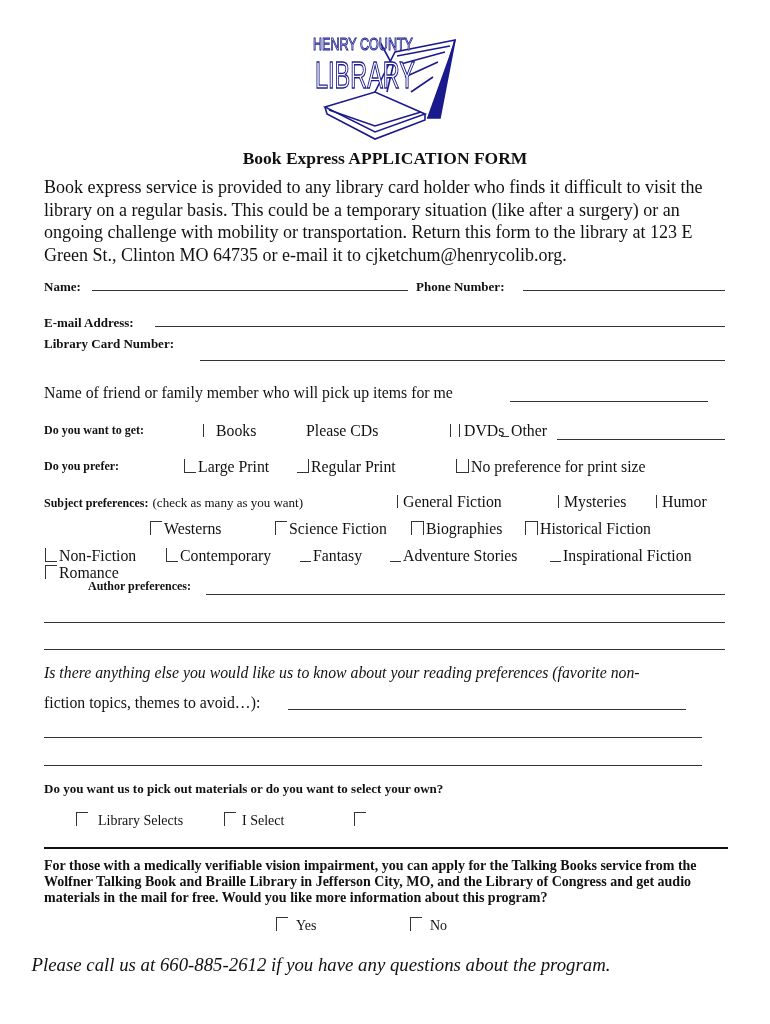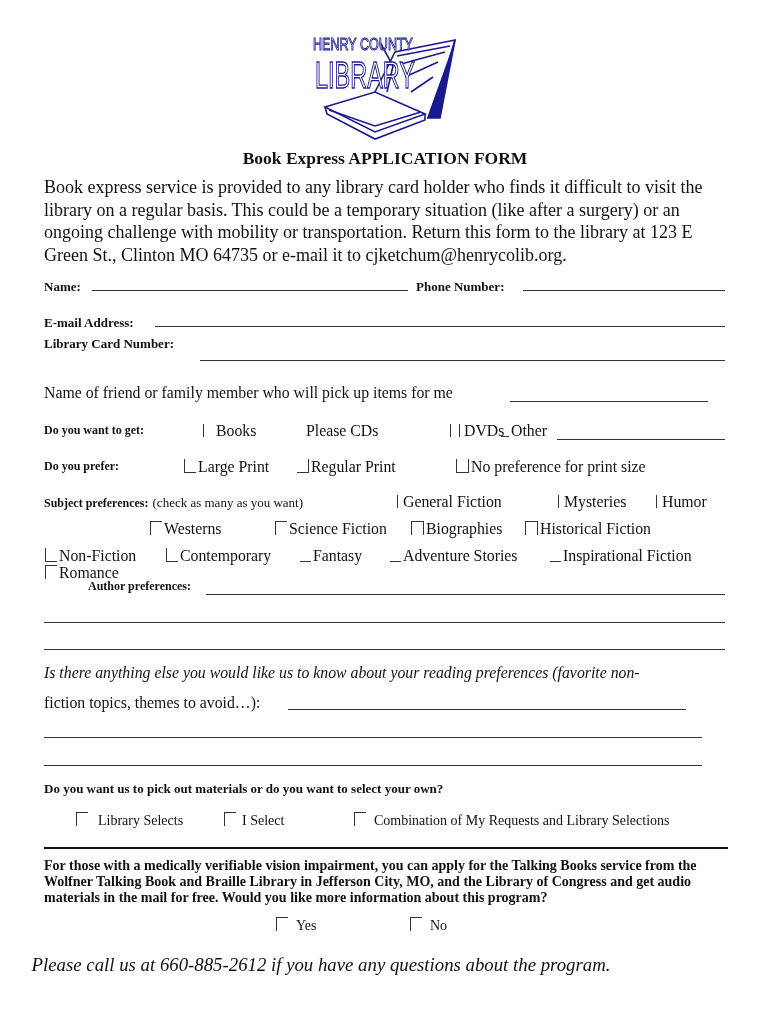--- a/index.html
+++ b/index.html
@@ -151,21 +151,21 @@
 <div class="line" style="left:44px;top:765px;width:658px;border-bottom-width:1px;"></div>
 
 <div class="item f13" style="left:44px;top:781px;font-weight:bold;text-align:center;">Do you want us to pick out materials or do you want to select your own?</div>
 <div class="item f14" style="left:44px;top:812px;padding-left:32px;">
   <span class="cb tl" style="margin-right:10px;"></span><span>Library Selects</span>
 </div>
 <div class="item f14" style="left:224px;top:812px;">
   <span class="cb tl" style="margin-right:6px;"></span><span>I Select</span>
 </div>
 <div class="item f14" style="left:354px;top:812px;">
-  <span class="cb tl" style="margin-right:8px;"></span><span>Combination of My Requests and Library Selections</span>
+  <span class="cb tl" style="margin-right:8px;"></span>
 </div>
 
 <div class="divider" style="top:847px;"></div>
 
 <div class="abs vision">For those with a medically verifiable vision impairment, you can apply for the Talking Books service from the Wolfner Talking Book and Braille Library in Jefferson City, MO, and the Library of Congress and get audio materials in the mail for free.  Would you like more information about this program?</div>
 <div class="item f14" style="left:276px;top:917px;">
   <span class="cb tl" style="margin-right:8px;"></span><span>Yes</span>
 </div>
 <div class="item f14" style="left:410px;top:917px;">
   <span class="cb tl" style="margin-right:8px;"></span><span>No</span>

